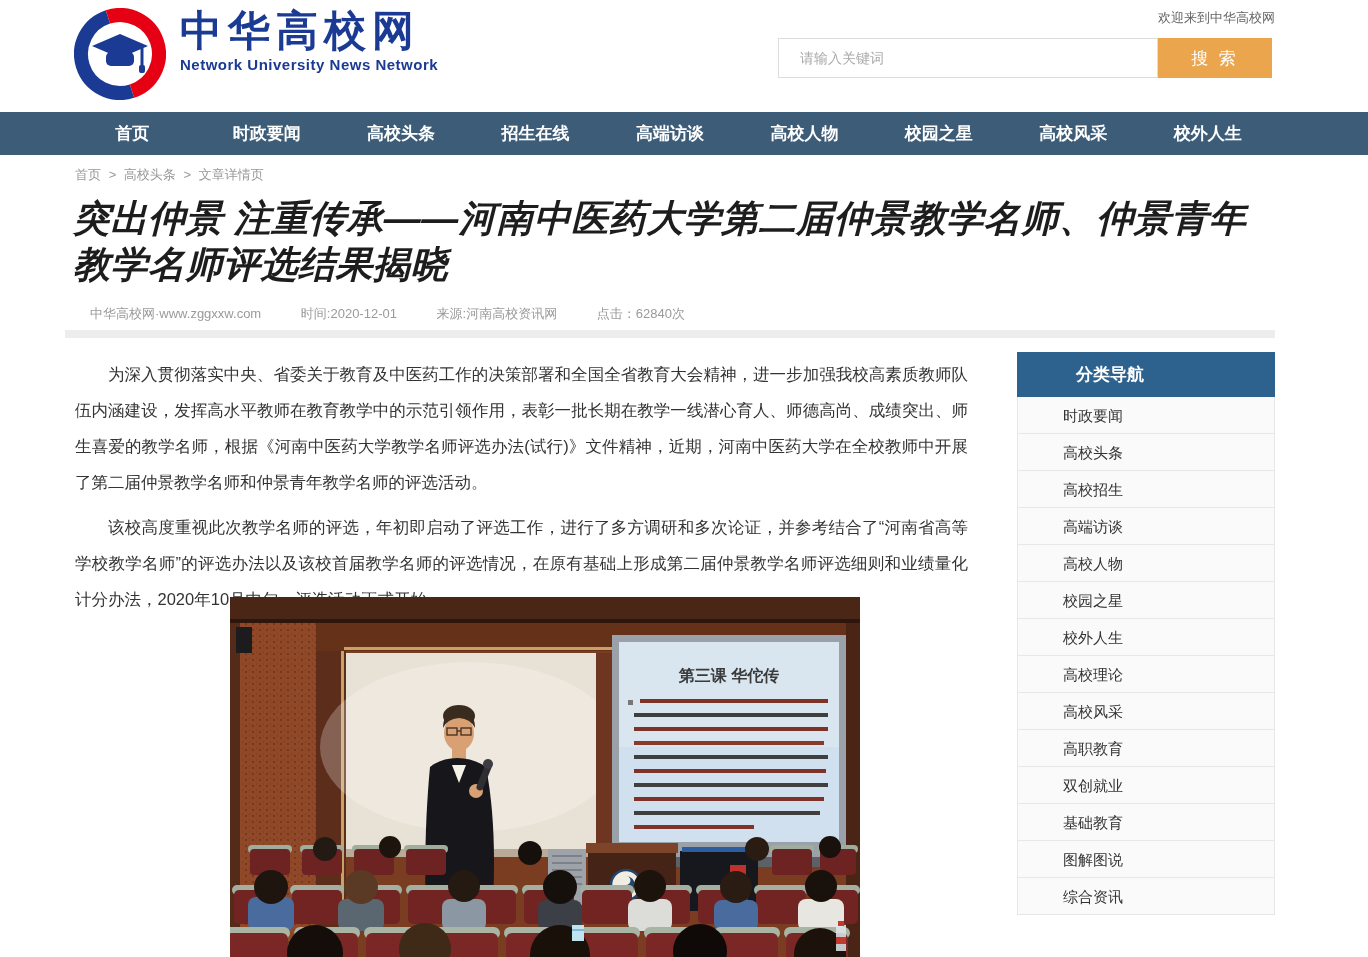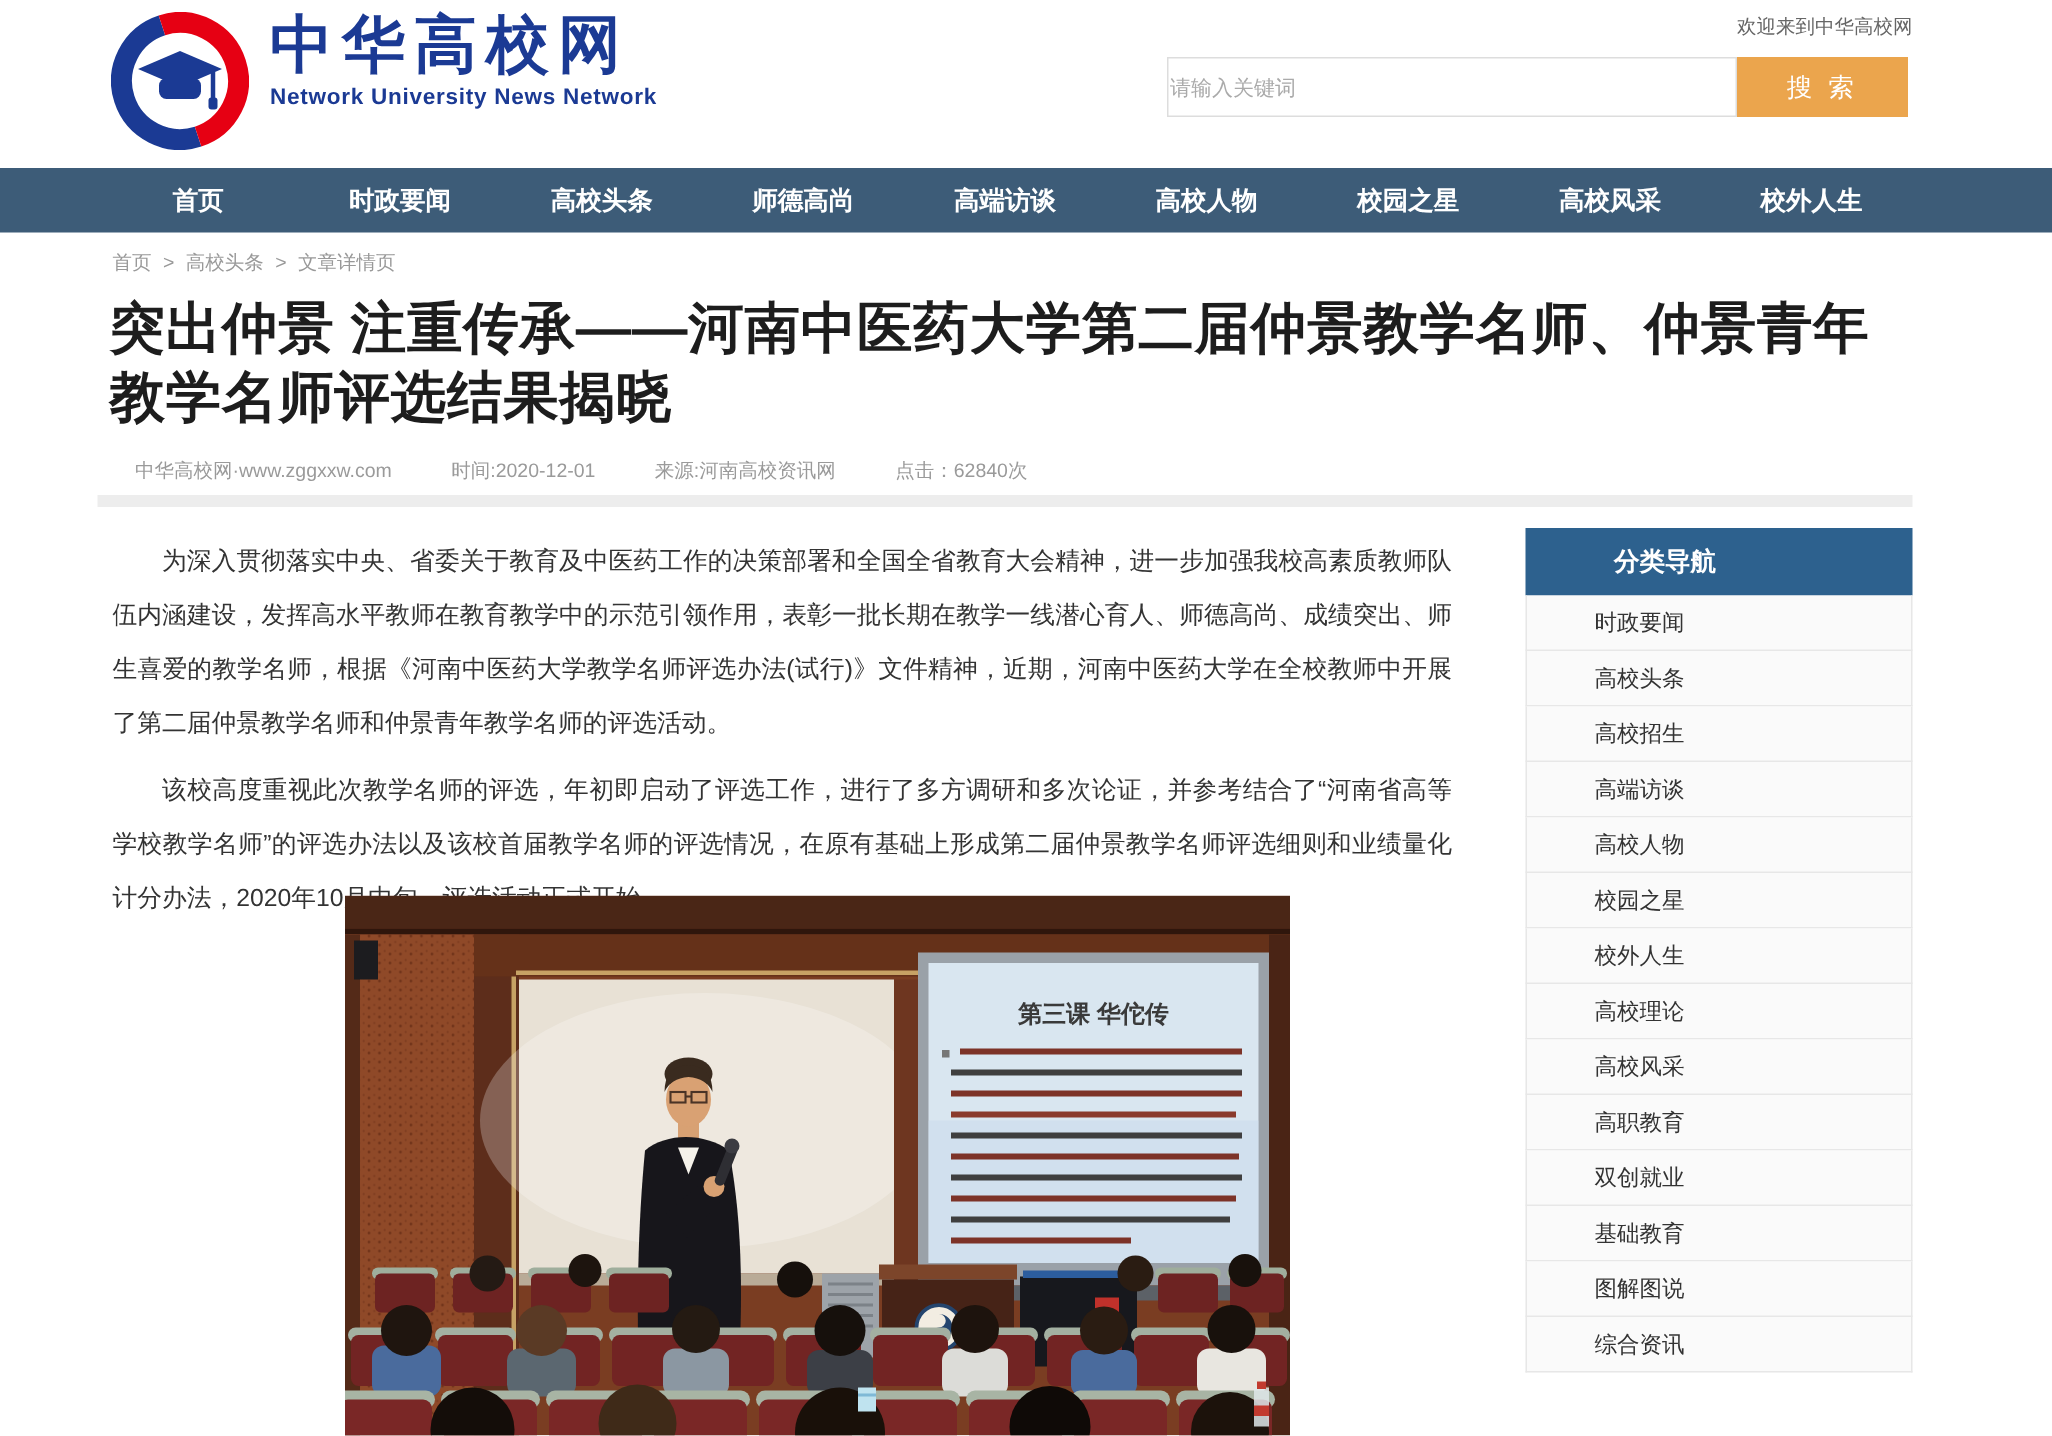--- a/index.html
+++ b/index.html
@@ -10,39 +10,39 @@
   
   .header { position:absolute; left:0; top:0; width:1368px; height:112px; background:#fff; }
   .logo { position:absolute; left:74px; top:8px; display:flex; align-items:flex-start; cursor:pointer; }
   .logo-svg { width:92px; height:92px; display:block; }
   .logo-text { margin-left:14px; }
   .logo-title { font-family:"Liberation Serif","DejaVu Serif",serif; font-size:42px; font-weight:700;
     color:#1b3a94; letter-spacing:6px; line-height:46px; }
   .logo-sub { font-size:15px; font-weight:700; color:#1b3a94; letter-spacing:0.5px; margin-top:2px; }
   .welcome { position:absolute; right:93px; top:9px; font-size:13px; color:#666; }
   .search-input { position:absolute; left:778px; top:38px; width:380px; height:40px;
-    border:1px solid #ddd; outline:none; padding:0 1px; font-size:14px; color:#333; }
+    border:1px solid #ddd; outline:none; padding:0 21px; font-size:14px; color:#333; }
   .search-input::placeholder { color:#aaa; }
   .search-btn { position:absolute; left:1158px; top:38px; width:114px; height:40px;
     background:#eba54d; color:#fff; border:none; font-size:17px; letter-spacing:3px; cursor:pointer; }
 
   
   .nav { position:absolute; left:0; top:112px; width:1368px; height:43px; background:#3d5c78; }
   .nav-inner { margin-left:65px; width:1210px; height:43px; display:flex; }
   .nav-item { flex:1; text-align:center; line-height:43px; color:#fff; font-size:17px;
     font-weight:700; cursor:pointer; white-space:nowrap; }
 
   
   .crumbs { position:absolute; left:75px; top:166px; font-size:13px; color:#999; }
   .crumbs .sep { margin:0 4px; }
   .crumb { color:#999; cursor:pointer; }
 
   
   .art-title { position:absolute; left:73px; top:196px; width:1205px; font-size:37px; line-height:46px;
-    font-weight:700; color:#1d1d1d; letter-spacing:0.5px; }
+    font-weight:700; color:#1d1d1d; letter-spacing:0.5px;font-style:italic; }
   .meta { position:absolute; left:90px; top:305px; font-size:13px; color:#9a9a9a; white-space:nowrap; }
   .meta span { margin-right:36px; }
   .divider { position:absolute; left:65px; top:330px; width:1210px; height:8px; background:#ededed; }
 
   .art-body { position:absolute; left:75px; top:356px; width:893px; }
   .art-body p { font-size:16.5px; line-height:36px; color:#333; text-indent:2em;
     text-align:justify; margin-bottom:9px; }
 
   .photo { position:absolute; left:230px; top:597px; width:630px; height:413px; overflow:hidden; }
   .photo svg { display:block; width:630px; height:360px; }
@@ -77,21 +77,21 @@
     <div class="welcome">欢迎来到中华高校网</div>
     <input class="search-input" placeholder="请输入关键词" style="">
     <button class="search-btn">搜 索</button>
   </div>
 
   <div class="nav">
     <div class="nav-inner">
       <div class="nav-item">首页</div>
       <div class="nav-item">时政要闻</div>
       <div class="nav-item">高校头条</div>
-      <div class="nav-item">师德高尚</div>
+      <div class="nav-item">招生在线</div>
       <div class="nav-item">高端访谈</div>
       <div class="nav-item">高校人物</div>
       <div class="nav-item">校园之星</div>
       <div class="nav-item">高校风采</div>
       <div class="nav-item">校外人生</div>
     </div>
   </div>
 
   <div class="crumbs">
     <span class="crumb">首页</span>

